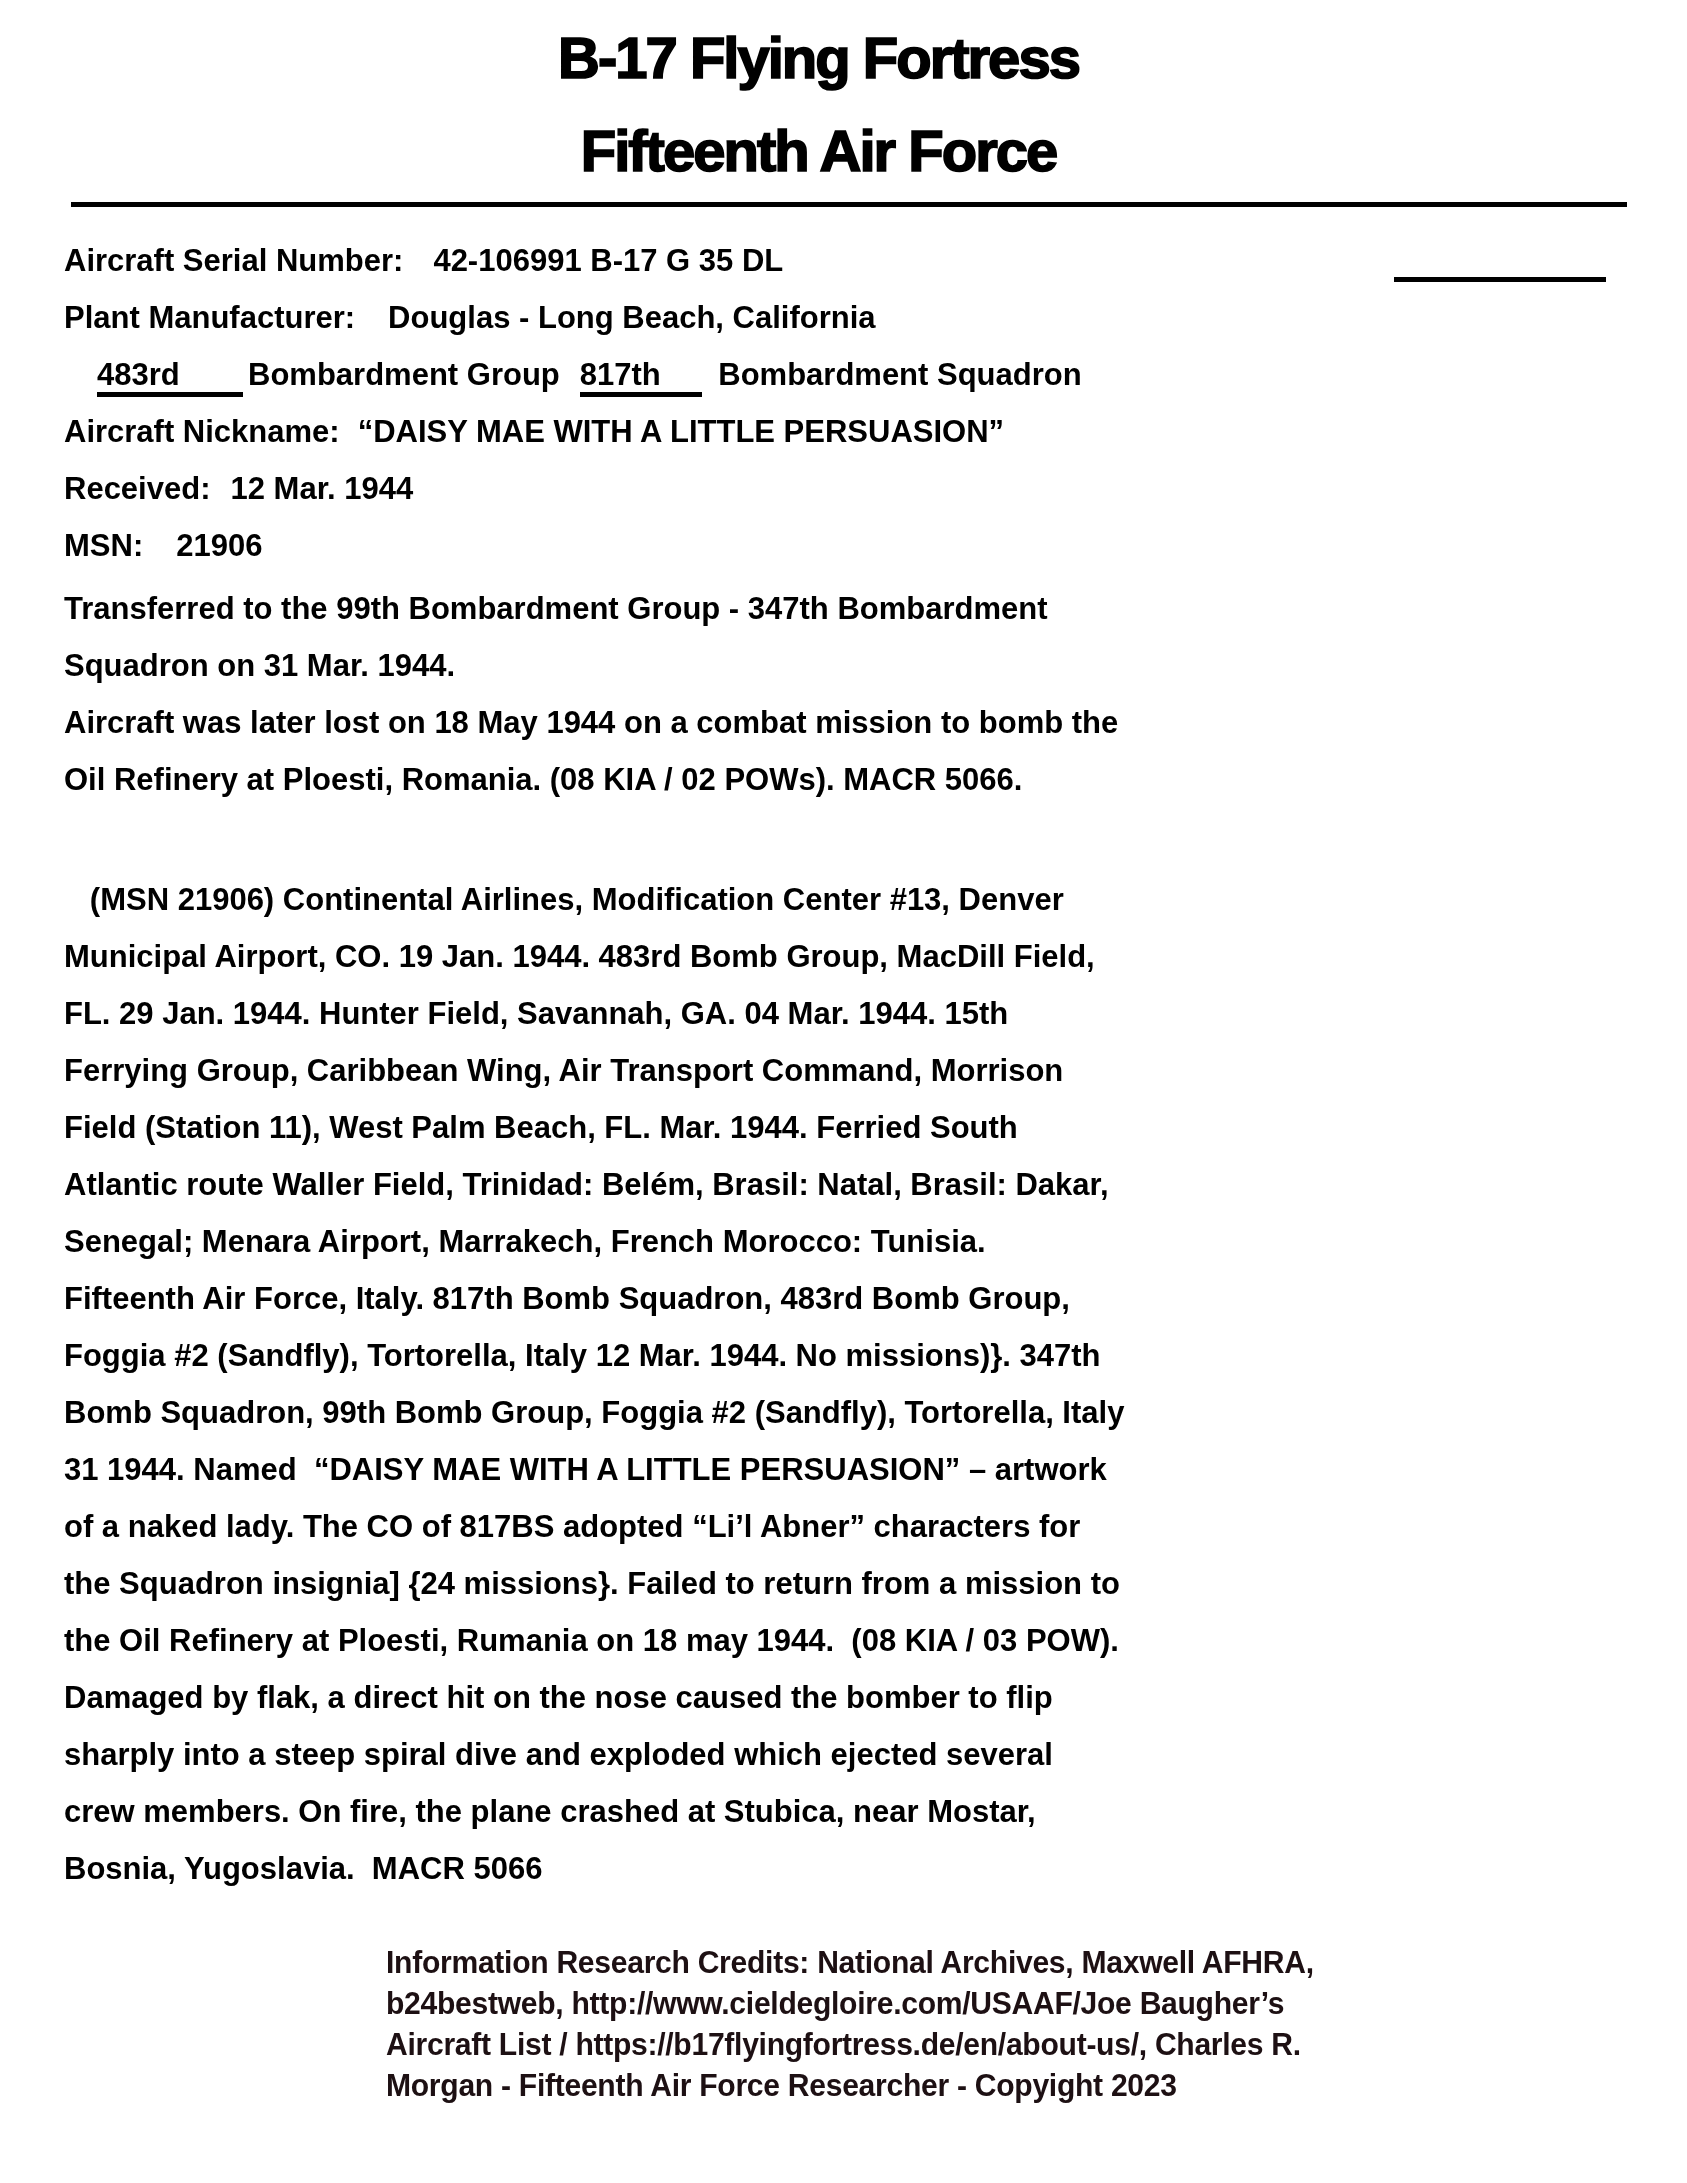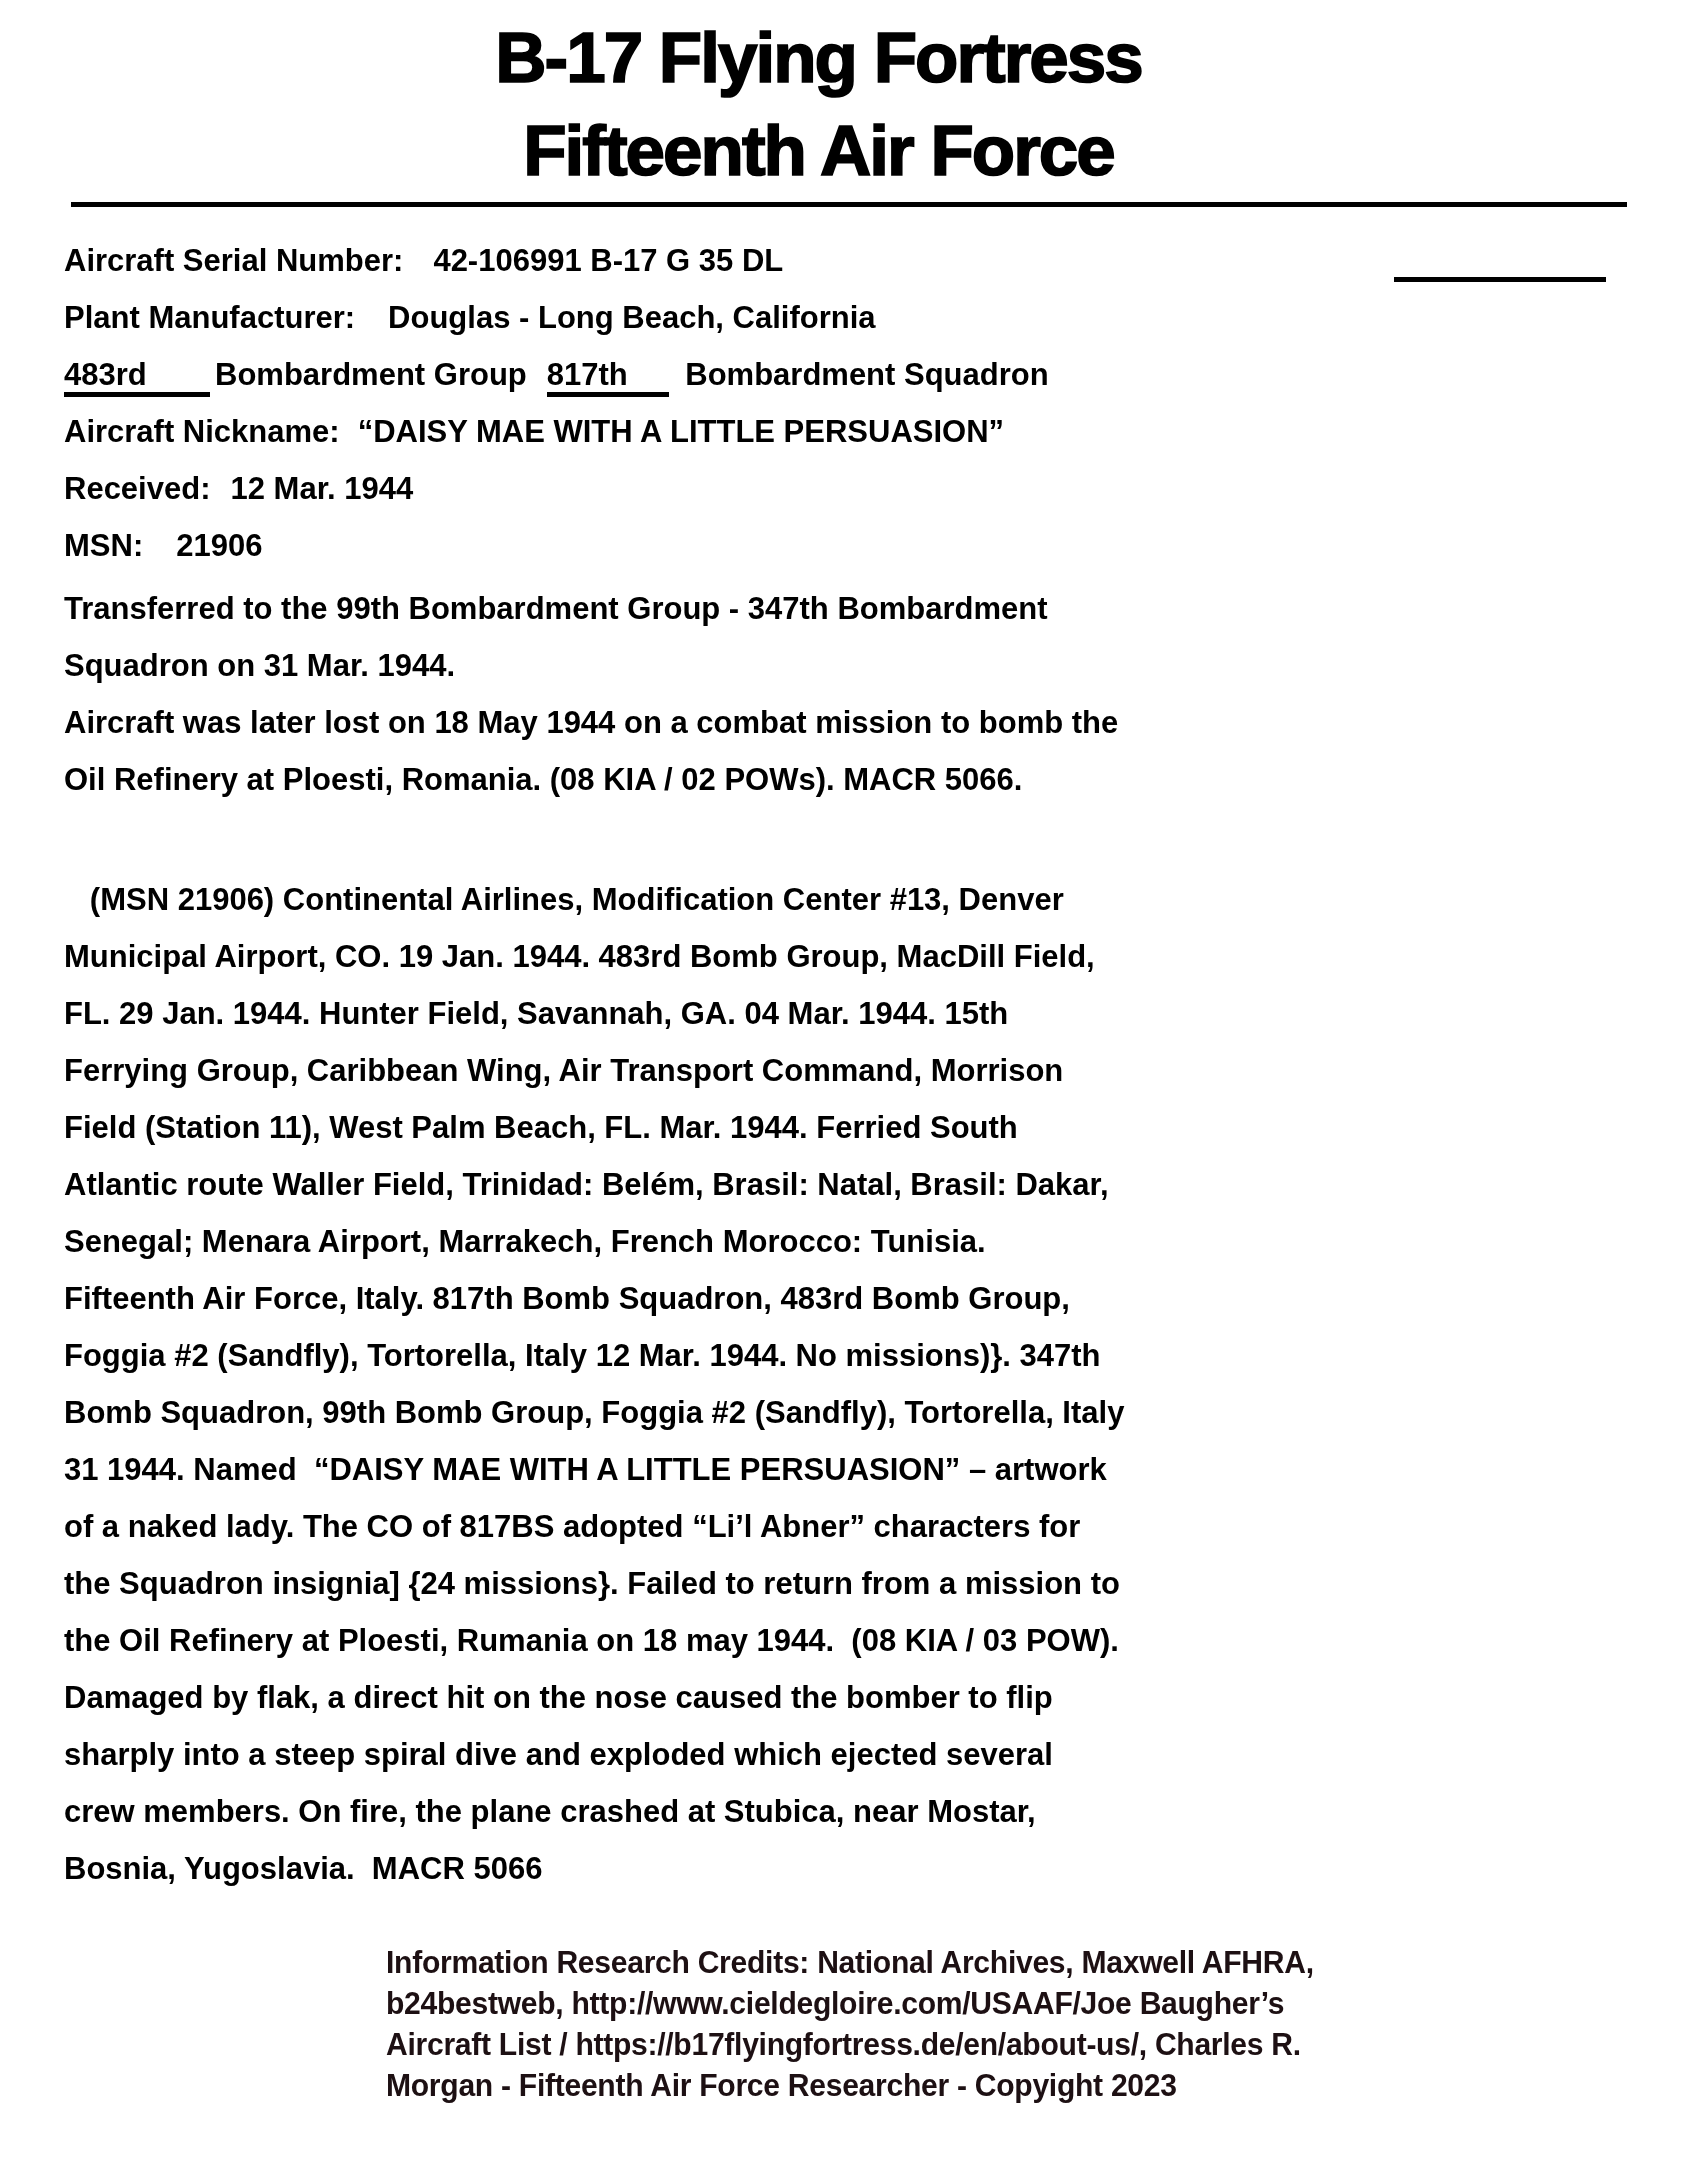--- a/index.html
+++ b/index.html
@@ -17,21 +17,21 @@
   .titles {
     position: absolute;
     top: 10.6px;
     left: 0;
     width: 1687px;
     padding-right: 50px;
     box-sizing: border-box;
     text-align: center;
   }
   .title-line {
-    font-size: 71px;
+    font-size: 58px;
     line-height: 93px;
     letter-spacing: -2px;
     font-weight: 700;
     -webkit-text-stroke: 1.7px #000000;
   }
   
   .rule {
     position: absolute;
     top: 202px;
     left: 71px;
@@ -60,21 +60,21 @@
   .fline { white-space: pre; }
   .prewrap { white-space: pre-wrap; margin-top: 6px; }
   .blank-line { height: 57px; }
   .g24 { margin-left: 18px; }
   .g30 { margin-left: 20px; }
   .g45 { margin-left: 30px; }
   .g50 { margin-left: 33px; }
   .g8  { margin-left: 5.3px; }
   .g25 { margin-left: 16.5px; }
   .u-ext { border-bottom: 5.3px solid #000000; }
-  .ext-483 { padding-right: 63px; }
+  .ext-483 { padding-right: 63px; margin-left: 33px; }
   .ext-817 { padding-right: 41px; }
   
   .credits {
     position: absolute;
     top: 1942px;
     left: 386px;
     font-size: 32px;
     line-height: 41px;
     letter-spacing: -0.3px;
     color: #1d1013;

